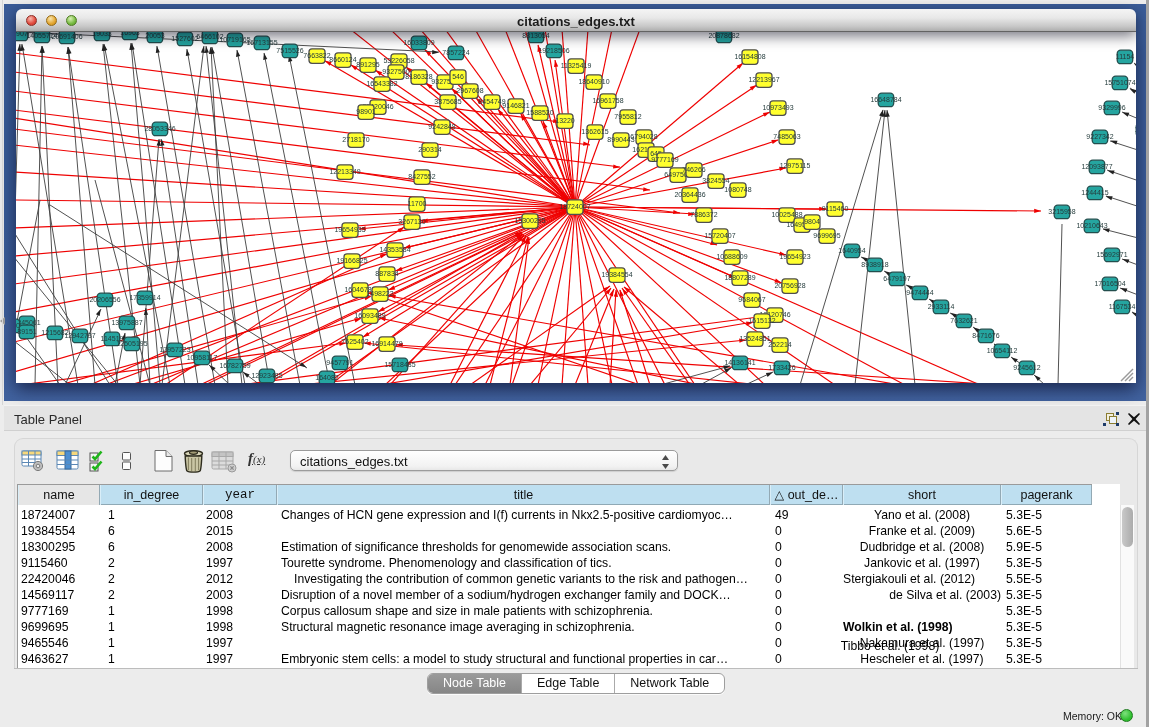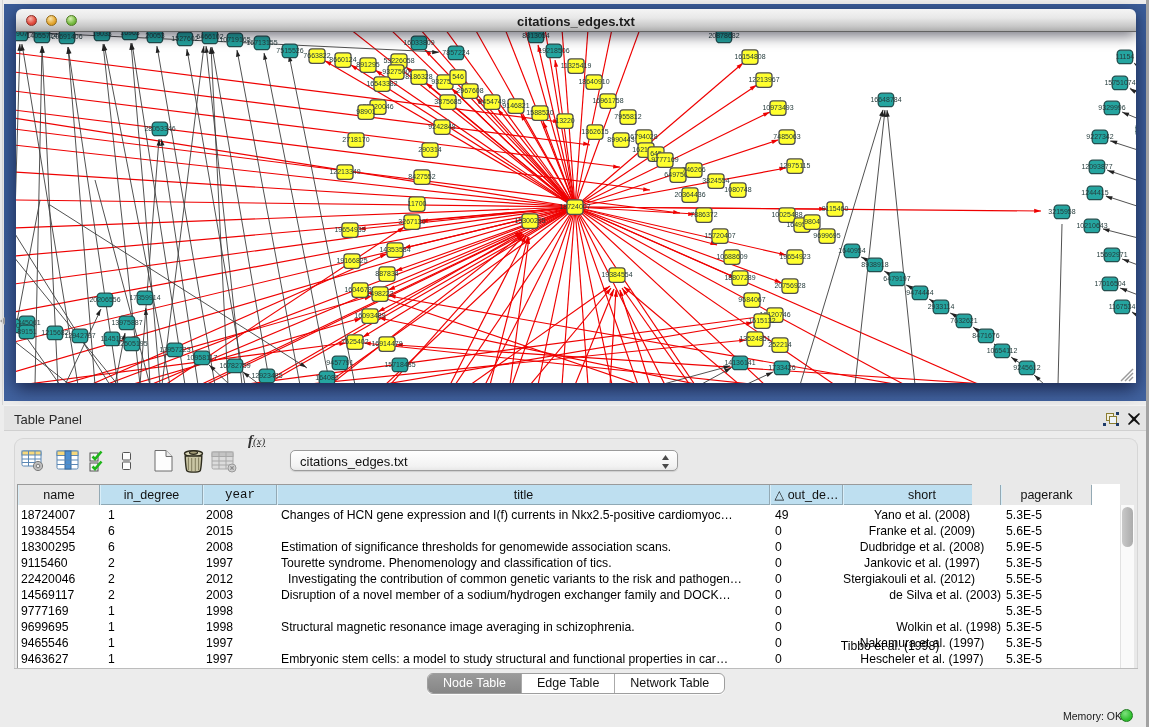--- a/index.html
+++ b/index.html
@@ -30,21 +30,21 @@
 #tp-bar span { position:absolute; left:10px; top:6px; font-size:13px; color:#2a2a2a; }
 #bot-bg { left:0; top:431px; width:1146px; height:296px; background:#ececec; }
 #panel { left:14px; top:438px; width:1124px; height:231px; background:#e9e9e9;
   border:1px solid #d6d6d6; border-radius:9px 9px 0 0; border-bottom:none; }
 
 #combo { left:290px; top:450px; width:388px; height:21px; border:1px solid #9b9b9b;
   border-radius:5px; background:linear-gradient(180deg,#ffffff,#f2f2f2 80%,#e8e8e8);
   box-shadow:0 1px 1px rgba(0,0,0,.12); }
 #combo span { position:absolute; left:9px; top:3px; font-size:13px; color:#111; }
 
-#thead { left:18px; top:484px; width:954px; height:21px; background:#bedff0;
+#thead { left:18px; top:484px; width:1074px; height:21px; background:#bedff0;
   border-top:1px solid #9a9a9a; border-bottom:1px solid #8fa9b5; }
 .hcell { position:absolute; top:0; height:20px; line-height:20px; text-align:center;
   font-size:12.5px; color:#111; border-right:1px solid #93a9b4; border-left:1px solid #d9eef8; }
 #tbody { left:18px; top:505px; width:1099px; height:163px; background:#fff; overflow:hidden; }
 .trow { position:absolute; left:0; width:1099px; height:16px; }
 .cell { position:absolute; top:0; height:16px; line-height:16px; font-size:12.2px;
   color:#000; white-space:nowrap; overflow:hidden; }
 #tbl-left-edge { left:17px; top:484px; width:1px; height:184px; background:#9a9a9a; }
 #tbl-bottom { left:14px; top:668px; width:1124px; height:1px; background:#bcbcbc; }
 
@@ -682,21 +682,21 @@
 <svg class="icon" style="left:211px;" width="26" height="24" viewBox="0 0 26 24">
   <rect x="1" y="3" width="21" height="17" rx="1.5" fill="#dcdcdc" stroke="#a8a8a8"></rect>
   <rect x="1" y="3" width="21" height="4.5" fill="#c4c4c4" stroke="#a8a8a8"></rect>
   <line x1="8" y1="3" x2="8" y2="20" stroke="#a8a8a8"></line>
     <line x1="15" y1="3" x2="15" y2="20" stroke="#a8a8a8"></line>
   <line x1="1" y1="12" x2="22" y2="12" stroke="#a8a8a8"></line>
     <line x1="1" y1="16" x2="22" y2="16" stroke="#a8a8a8"></line>
   <circle cx="21" cy="19" r="4" fill="#cfcfcf" stroke="#9a9a9a"></circle>
   <path d="M19.4 17.4 L22.6 20.6 M22.6 17.4 L19.4 20.6" stroke="#8a8a8a" stroke-width="1.3"></path>
 </svg>
-<div class="abs" style="left:248px;top:432px;font-size:15px;font-style:italic;color:#333;font-family:'Liberation Serif',serif;text-decoration:underline;"><b>f</b><span style="font-size:11px;">(x)</span></div>
+<div class="abs" style="left:248px;top:450px;font-size:15px;font-style:italic;color:#333;font-family:'Liberation Serif',serif;text-decoration:underline;"><b>f</b><span style="font-size:11px;">(x)</span></div>
 <div id="combo" class="abs">
     <span>citations_edges.txt</span>
   <svg class="abs" style="right:7px;top:3.5px;" width="9" height="14" viewBox="0 0 9 14">
     <path d="M4.5 0 L8 5 H1 Z" fill="#4a4a4a"></path>
       <path d="M4.5 14 L8 9 H1 Z" fill="#4a4a4a"></path>
   </svg>
 </div>
 <div class="abs" style="left:1092px;top:484px;width:28px;height:184px;background:#fff;"></div>
 <div id="thead" class="abs">
     <div class="hcell" style="left:0px;width:82px;background:#e6e6e6;">name</div>
@@ -741,49 +741,50 @@
       <div class="cell" style="left:203px;width:74px;text-align:left;padding-left:3px;">1997</div>
       <div class="cell" style="left:277px;width:493px;text-align:left;padding-left:4px;">Tourette syndrome. Phenomenology and classification of tics.</div>
       <div class="cell" style="left:770px;width:73px;text-align:left;padding-left:5px;">0</div>
       <div class="cell" style="left:843px;width:158px;text-align:center;">Jankovic et al. (1997)</div>
       <div class="cell" style="left:1001px;width:91px;text-align:left;padding-left:5px;">5.3E‑5</div>
     </div>
 <div class="trow" style="top:571px;">
       <div class="cell" style="left:18px;width:82px;text-align:left;padding-left:3px;">22420046</div>
       <div class="cell" style="left:100px;width:103px;text-align:left;padding-left:8px;">2</div>
       <div class="cell" style="left:203px;width:74px;text-align:left;padding-left:3px;">2012</div>
-      <div class="cell" style="left:284px;width:493px;text-align:left;padding-left:4px;">Investigating the contribution of common genetic variants to the risk and pathogen…</div>
+      <div class="cell" style="left:290px;width:493px;text-align:left;padding-left:4px;">Investigating the contribution of common genetic variants to the risk and pathogen…</div>
       <div class="cell" style="left:770px;width:73px;text-align:left;padding-left:5px;">0</div>
       <div class="cell" style="left:843px;width:158px;">Stergiakouli et al. (2012)</div>
       <div class="cell" style="left:1001px;width:91px;text-align:left;padding-left:5px;">5.5E‑5</div>
     </div>
 <div class="trow" style="top:587px;">
       <div class="cell" style="left:18px;width:82px;text-align:left;padding-left:3px;">14569117</div>
       <div class="cell" style="left:100px;width:103px;text-align:left;padding-left:8px;">2</div>
       <div class="cell" style="left:203px;width:74px;text-align:left;padding-left:3px;">2003</div>
       <div class="cell" style="left:277px;width:493px;text-align:left;padding-left:4px;">Disruption of a novel member of a sodium/hydrogen exchanger family and DOCK…</div>
       <div class="cell" style="left:770px;width:73px;text-align:left;padding-left:5px;">0</div>
       <div class="cell" style="left:843px;width:158px;text-align:right;">de Silva et al. (2003)</div>
       <div class="cell" style="left:1001px;width:91px;text-align:left;padding-left:5px;">5.3E‑5</div>
     </div>
 <div class="trow" style="top:603px;">
       <div class="cell" style="left:18px;width:82px;text-align:left;padding-left:3px;">9777169</div>
       <div class="cell" style="left:100px;width:103px;text-align:left;padding-left:8px;">1</div>
       <div class="cell" style="left:203px;width:74px;text-align:left;padding-left:3px;">1998</div>
+      <div class="cell" style="left:277px;width:493px;text-align:left;padding-left:4px;">Corpus callosum shape and size in male patients with schizophrenia.</div>
       <div class="cell" style="left:770px;width:73px;text-align:left;padding-left:5px;">0</div>
       <div class="cell" style="left:811px;width:158px;text-align:center;margin-top:35px;">Tibbo et al. (1998)</div>
       <div class="cell" style="left:1001px;width:91px;text-align:left;padding-left:5px;">5.3E‑5</div>
     </div>
 <div class="trow" style="top:619px;">
       <div class="cell" style="left:18px;width:82px;text-align:left;padding-left:3px;">9699695</div>
       <div class="cell" style="left:100px;width:103px;text-align:left;padding-left:8px;">1</div>
       <div class="cell" style="left:203px;width:74px;text-align:left;padding-left:3px;">1998</div>
       <div class="cell" style="left:277px;width:493px;text-align:left;padding-left:4px;">Structural magnetic resonance image averaging in schizophrenia.</div>
       <div class="cell" style="left:770px;width:73px;text-align:left;padding-left:5px;">0</div>
-      <div class="cell" style="left:843px;width:158px;text-align:right;">Wolkin et al. (1998)</div>
+      <div class="cell" style="left:843px;width:158px;text-align:left;font-weight:bold;">Wolkin et al. (1998)</div>
       <div class="cell" style="left:1001px;width:91px;text-align:left;padding-left:5px;">5.3E‑5</div>
     </div>
 <div class="trow" style="top:635px;">
       <div class="cell" style="left:18px;width:82px;text-align:left;padding-left:3px;">9465546</div>
       <div class="cell" style="left:100px;width:103px;text-align:left;padding-left:8px;">1</div>
       <div class="cell" style="left:203px;width:74px;text-align:left;padding-left:3px;">1997</div>
       <div class="cell" style="left:770px;width:73px;text-align:left;padding-left:5px;">0</div>
       <div class="cell" style="left:843px;width:158px;text-align:center;">Nakamura et al. (1997)</div>
       <div class="cell" style="left:1001px;width:91px;text-align:left;padding-left:5px;">5.3E‑5</div>
     </div>

